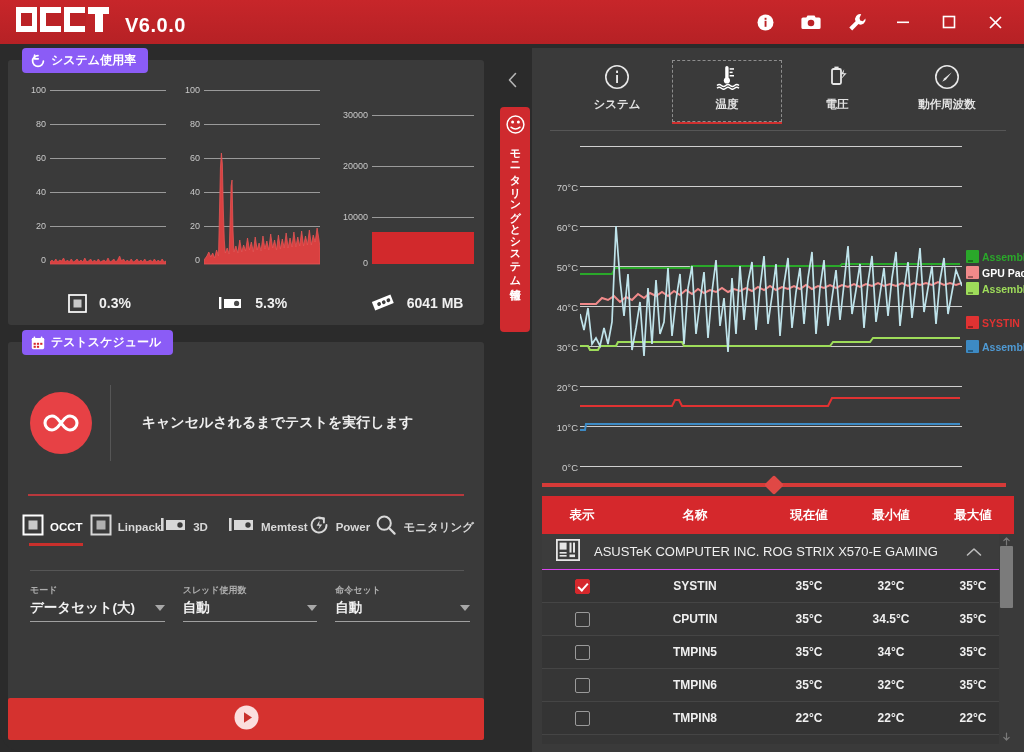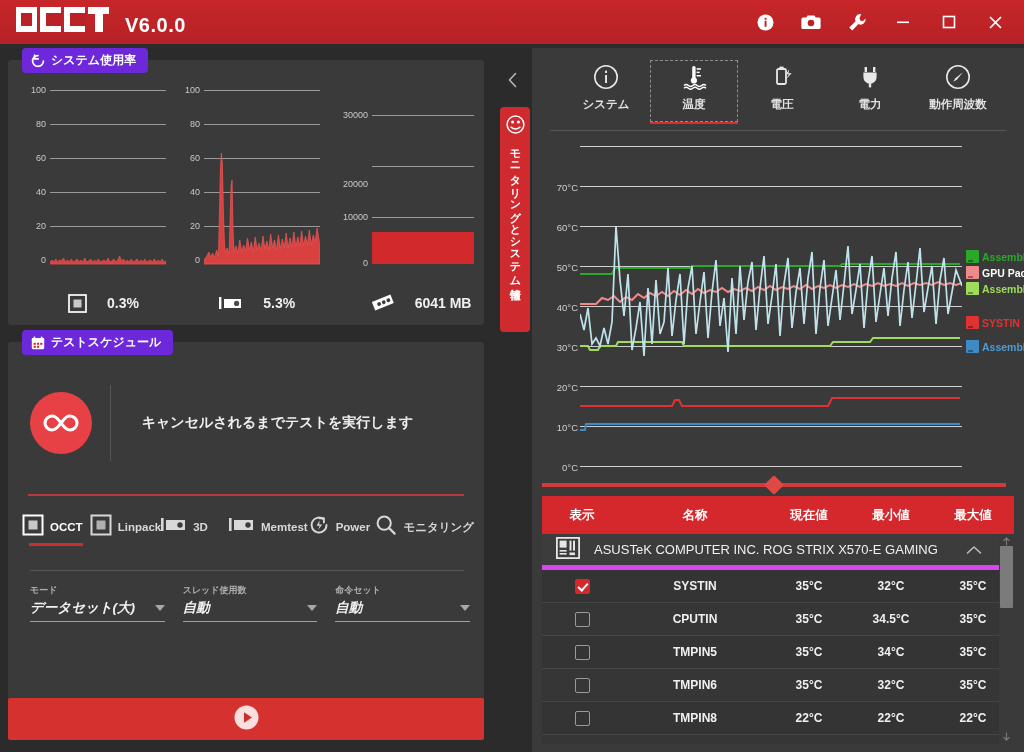--- a/index.html
+++ b/index.html
@@ -40,42 +40,42 @@
     cursor:pointer; color:#fff;
   }
   .tb-btn svg { display:block; }
 
   
   #left-col { position:absolute; left:8px; top:52px; width:476px; height:640px; }
 
   .panel { background:#3a3a3a; border-radius:3px; position:relative; }
   .panel-tag {
     position:absolute; left:14px; top:-12px; height:25px;
-    background:#6d28d9; border-radius:4px; color:#fff;
+    background:#8b5cf6; border-radius:4px; color:#fff;
     display:flex; align-items:center; gap:6px; padding:0 12px 0 9px;
     font-size:12px; font-weight:bold; z-index:3; white-space:nowrap;
   }
   .panel-tag svg { display:block; }
 
   #sysusage-panel { position:absolute; left:0; top:8px; width:476px; height:265px; }
   #graphs-row { position:absolute; left:8px; top:30px; width:462px; height:190px; display:flex; }
   .mini-graph { position:relative; flex:1; height:190px; }
   .mg-label {
     position:absolute; left:0; font-size:9px; color:#c9c9c9;
     width:30px; text-align:right;
   }
   .mg-line { position:absolute; left:34px; right:4px; height:1px; background:#9a9a9a; }
   .mg-plot { position:absolute; left:34px; right:4px; top:0; bottom:0; }
   .mg-plot svg { width:100%; height:100%; display:block; }
 
   #stats-row { position:absolute; left:8px; top:228px; width:462px; height:30px; display:flex; }
   .stat-cell { flex:1; display:flex; align-items:center; gap:12px; padding-left:52px; }
   .stat-cell.c2 { padding-left:44px; }
   .stat-cell.c3 { padding-left:44px; }
-  .stat-val { color:#f0f0f0; font-size:14px; font-weight:bold;margin-left:8px; }
+  .stat-val { color:#f0f0f0; font-size:14px; font-weight:bold; }
   .stat-icon svg { display:block; }
 
   #sched-panel { position:absolute; left:0; top:290px; width:476px; height:385px; }
   #infinity-row { position:absolute; left:0; top:26px; width:476px; height:110px; display:flex; align-items:center; }
   #inf-circle {
     margin-left:22px; width:62px; height:62px; border-radius:50%;
     background:#e74145; display:flex; align-items:center; justify-content:center;
   }
   #inf-divider { width:1px; height:76px; background:#565656; margin-left:18px; }
   #sched-text { flex:1; text-align:center; color:#efefef; font-size:14px; font-weight:bold; padding-right:40px; }
@@ -93,21 +93,21 @@
   }
   #tabs-underline { position:absolute; left:22px; top:228px; width:434px; height:1px; background:#565656; }
 
   #dropdown-row { position:absolute; left:22px; top:242px; width:440px; display:flex; gap:18px; }
   .dd { flex:1; position:relative; }
   .dd-cap { font-size:9px; color:#adadad; margin-bottom:2px; font-weight:bold; }
   .dd-box {
     display:flex; align-items:center; justify-content:space-between;
     border-bottom:1px solid #a0a0a0; padding-bottom:4px; cursor:pointer;
   }
-  .dd-val { font-size:13.5px; color:#f2f2f2; font-weight:bold;font-style:italic; }
+  .dd-val { font-size:13.5px; color:#f2f2f2; font-weight:bold; }
   .dd-caret { width:0; height:0; border-left:5px solid transparent; border-right:5px solid transparent; border-top:6px solid #a8a8a8; }
 
   #start-btn {
     position:absolute; left:8px; top:698px; width:476px; height:42px;
     background:#d5322f; border-radius:2px; display:flex; align-items:center; justify-content:center;
     cursor:pointer;
   }
 
   
   #vert-strip { position:absolute; left:492px; top:52px; width:40px; height:692px; }
@@ -166,21 +166,21 @@
     color:#fff; font-size:12.5px; font-weight:bold;
   }
   .st-col-show { width:80px; text-align:center; }
   .st-col-name { width:146px; text-align:center; }
   .st-col-cur  { width:82px; text-align:center; }
   .st-col-min  { width:82px; text-align:center; }
   .st-col-max  { width:82px; text-align:center; }
   #st-body { position:relative; height:210px; overflow:hidden; background:#343434; }
   .st-group {
     display:flex; align-items:center; height:36px; background:#3c3c3c; padding-left:14px; gap:14px;
-    border-bottom:5px solid #d946ef;
+    border-bottom:1px solid #d946ef;
   }
   #st-group-name { color:#f0f0f0; font-size:13px; flex:1; }
   #st-group-chev { margin-right:32px; }
   .st-row {
     display:flex; align-items:center; height:33px; border-bottom:1px solid #454545;
     color:#f0f0f0; font-size:12px; font-weight:bold; background:#363636;
   }
   .st-row:nth-child(even) { background:#343434; }
   .cb {
     width:15px; height:15px; border:1.5px solid #9a9a9a; border-radius:2px; margin:0 auto;
@@ -297,21 +297,21 @@
           <div class="mg-line" style="top:136px"></div>
           <div class="mg-plot">
             <svg viewBox="0 0 120 190" preserveAspectRatio="none">
               <path d="M0 170 L3 166 L5 162 L7 167 L9 163 L11 168 L13 160 L15 166 L17 78 L18 63 L19 74 L20 120 L21 150 L22 163 L24 158 L26 164 L28 96 L29 90 L30 140 L31 162 L33 156 L35 163 L37 150 L39 162 L41 155 L43 161 L45 148 L47 160 L49 152 L51 162 L53 147 L55 160 L57 153 L59 161 L61 146 L63 159 L65 151 L67 160 L69 144 L71 158 L73 150 L75 160 L77 145 L79 159 L81 149 L83 158 L85 143 L87 158 L89 148 L91 157 L93 142 L95 157 L97 147 L99 156 L101 141 L103 156 L105 146 L107 155 L109 140 L111 155 L113 145 L115 152 L117 138 L119 150 L120 158 L120 174 L0 174 Z" fill="#d94040" stroke="#e65555" stroke-width="0.8"></path>
             </svg>
           </div>
         </div>
 
         <div class="mini-graph">
           <span class="mg-label" style="top:20px;width:44px">30000</span>
-          <span class="mg-label" style="top:89px;width:44px">20000</span>
+          <span class="mg-label" style="top:71px;width:44px">20000</span>
           <span class="mg-label" style="top:122px;width:44px">10000</span>
           <span class="mg-label" style="top:168px;width:44px">0</span>
           <div class="mg-line" style="top:25px;left:48px"></div>
           <div class="mg-line" style="top:76px;left:48px"></div>
           <div class="mg-line" style="top:127px;left:48px"></div>
           <div class="mg-plot" style="left:48px">
             <svg viewBox="0 0 120 190" preserveAspectRatio="none">
               <rect x="0" y="142" width="120" height="32" fill="#d2292c"></rect>
             </svg>
           </div>
@@ -529,31 +529,20 @@
               <rect x="8" y="5" width="9" height="15" rx="1.5" fill="none" stroke="#e8e8e8" stroke-width="1.8"></rect>
               <rect x="10.4" y="2.6" width="4.2" height="2" fill="#e8e8e8"></rect>
               <path d="M20.2 5.2l-3.2 5h3l-3.3 5.4 6-6.4h-3.2z" fill="#e8e8e8"></path>
             </svg>
         </span>
         <span class="mt-label">電圧</span>
       </div>
       <div class="mon-tab">
         <span>
           <svg width="26" height="26" viewBox="0 0 26 26">
-              <rect x="7.6" y="3" width="2.4" height="5" fill="#e8e8e8"></rect>
-              <rect x="16" y="3" width="2.4" height="5" fill="#e8e8e8"></rect>
-              <path d="M6.4 8.5h13.2v4.6a6.6 6.6 0 01-13.2 0z" fill="#e8e8e8"></path>
-              <rect x="11.8" y="19" width="2.4" height="4.4" fill="#e8e8e8"></rect>
-            </svg>
-        </span>
-        <span class="mt-label">電力</span>
-      </div>
-      <div class="mon-tab">
-        <span>
-          <svg width="26" height="26" viewBox="0 0 26 26">
               <circle cx="13" cy="13" r="11.2" fill="none" stroke="#e8e8e8" stroke-width="1.6"></circle>
               <path d="M17.8 8.2L10.4 14.2l-2.2 3.6 3.7-2.1z" fill="#e8e8e8"></path>
             </svg>
         </span>
         <span class="mt-label">動作周波数</span>
       </div>
     </div>
     <div id="mon-tabs-hr"></div>
 
     <div id="temp-chart">

